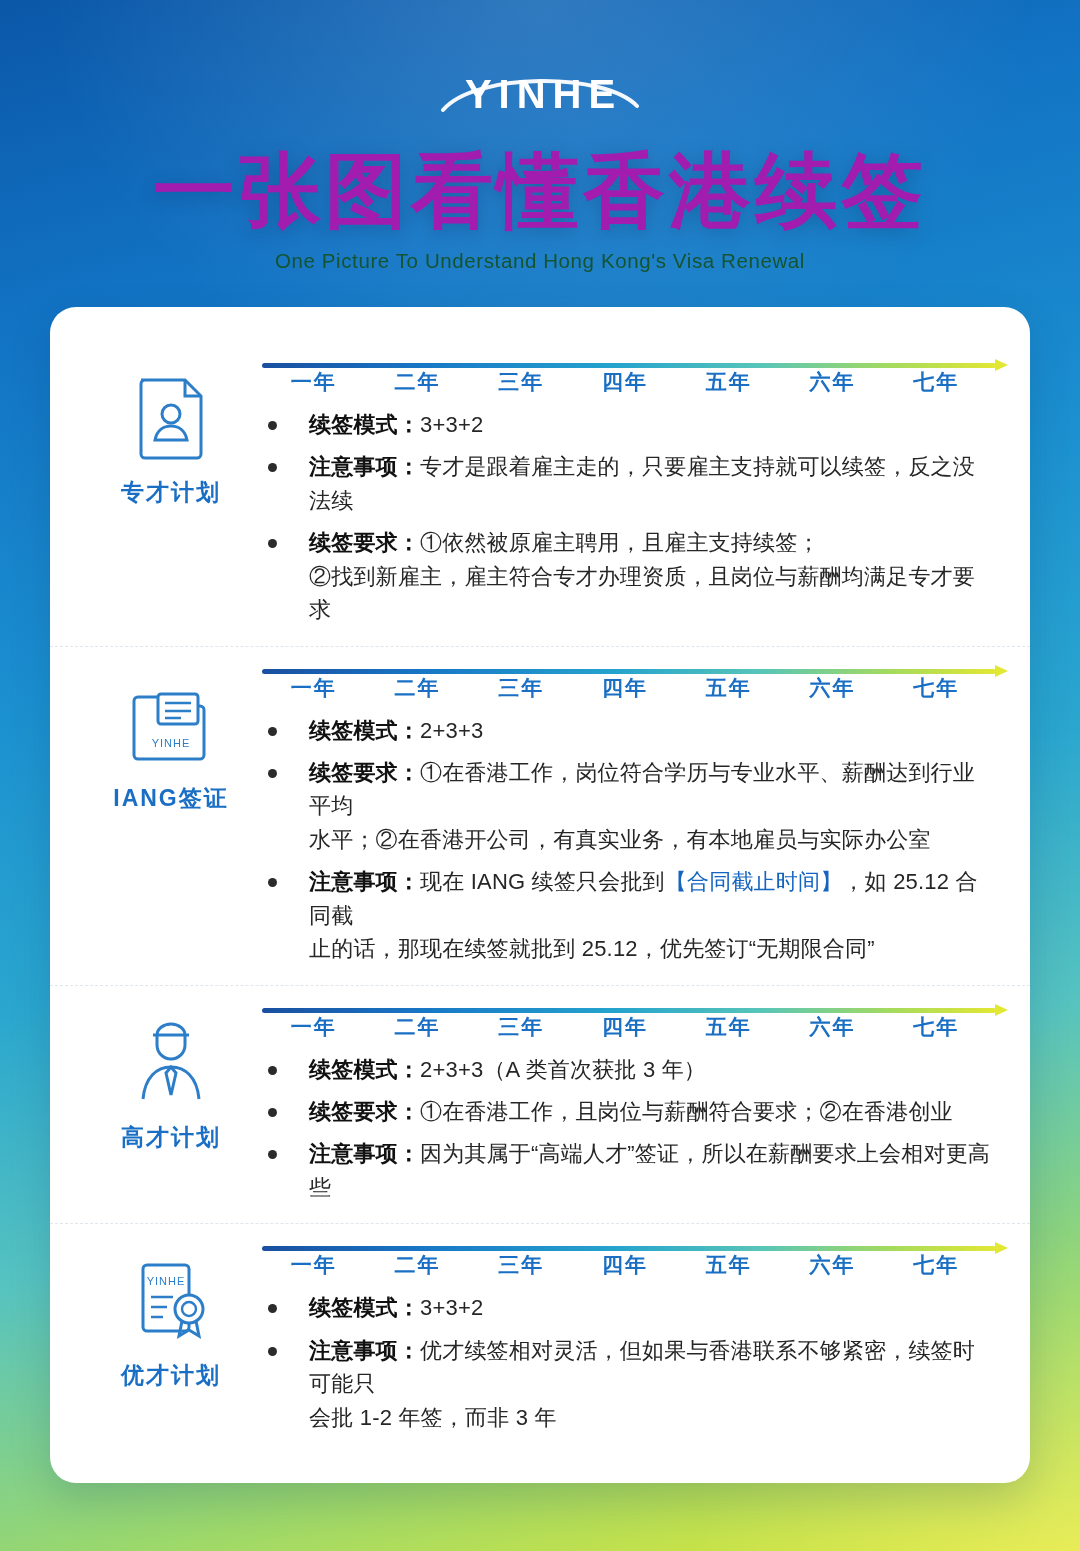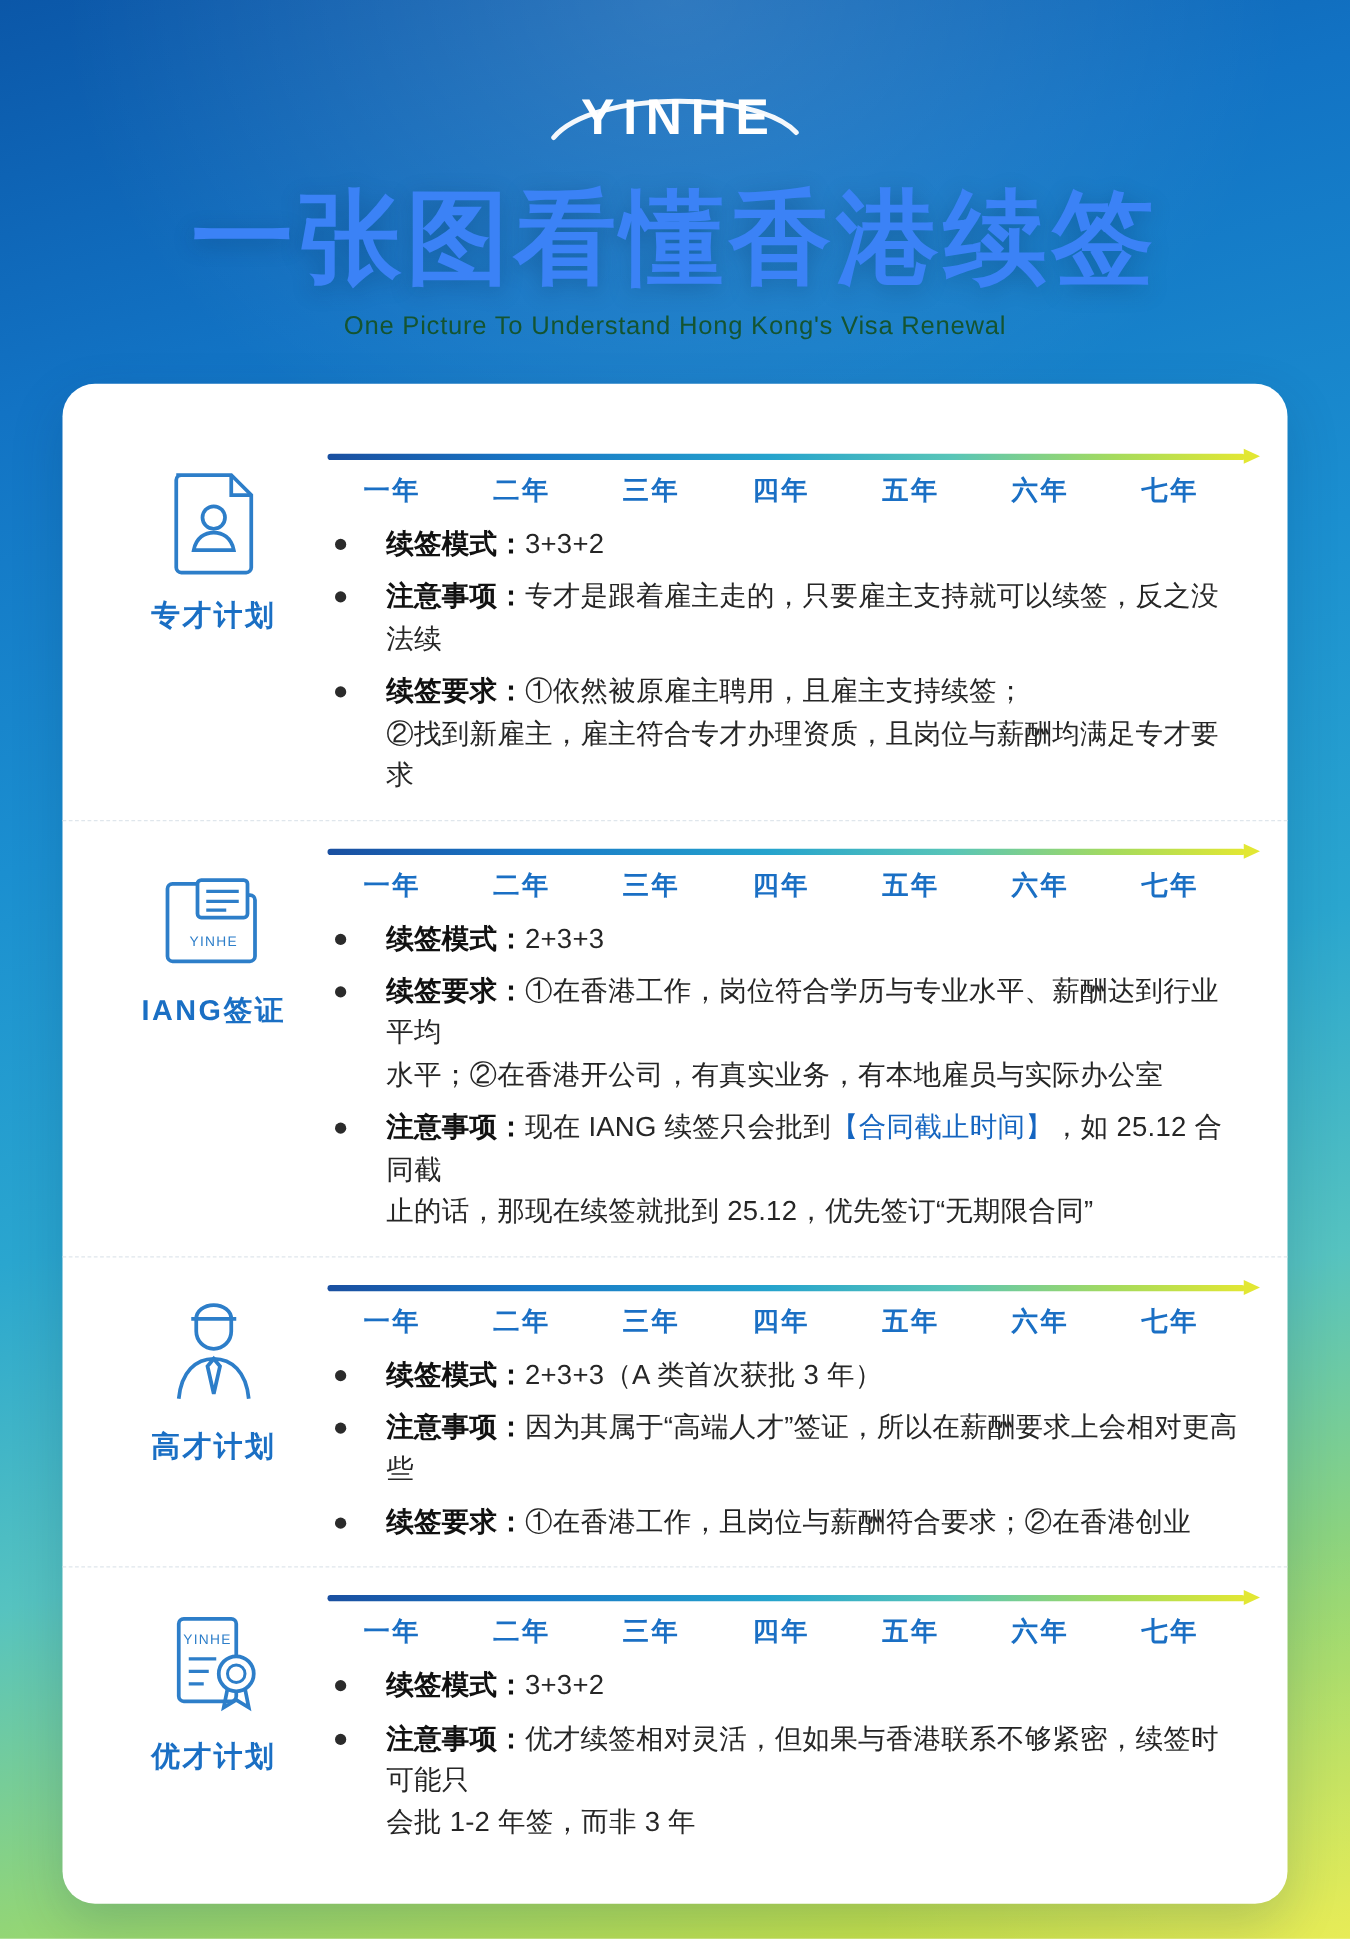--- a/index.html
+++ b/index.html
@@ -42,21 +42,21 @@
     font-weight: 700;
     color: #ffffff;
     line-height: 56px;
     padding-left: 7px;
   }
   .main-title {
     margin-top: 26px;
     font-size: 82px;
     font-weight: 700;
     letter-spacing: 4px;
-    color: #3b82f6;
+    color: #a21caf;
     text-shadow: 0 4px 18px rgba(3,40,80,0.28);
     line-height: 1.06;
   }
   .sub-title {
     margin-top: 14px;
     font-size: 20.5px;
     letter-spacing: 0.6px;
     color: #14532d;
     font-weight: 400;
     opacity: 0.97;
@@ -112,21 +112,20 @@
     position: absolute;
     right: -12px;
     top: -4px;
     width: 0; height: 0;
     border-left: 13px solid #e2e733;
     border-top: 6.5px solid transparent;
     border-bottom: 6.5px solid transparent;
   }
   .tl-years {
     display: flex;
-    margin-top: 10px;
     padding-right: 8px;
     justify-content: flex-end;
   }
   .tl-years span {
     flex: 1 1 0;
     text-align: center;
     font-size: 21px;
     color: #1a6fc4;
     font-weight: 700;
     letter-spacing: 2px;
@@ -289,25 +288,25 @@
           <span>七年</span>
         </div>
       </div>
       <div class="blines">
         <div class="bline">
           <span class="dot"></span>
           <span class="btext"><span class="lab">续签模式：</span><span>2+3+3（A 类首次获批 3 年）</span></span>
         </div>
         <div class="bline">
           <span class="dot"></span>
+          <span class="btext"><span class="lab">续签要求：</span><span>①在香港工作，且岗位与薪酬符合要求；②在香港创业</span></span>
+        </div>
+        <div class="bline">
+          <span class="dot"></span>
           <span class="btext"><span class="lab">注意事项：</span><span>因为其属于“高端人才”签证，所以在薪酬要求上会相对更高些</span></span>
-        </div>
-        <div class="bline">
-          <span class="dot"></span>
-          <span class="btext"><span class="lab">续签要求：</span><span>①在香港工作，且岗位与薪酬符合要求；②在香港创业</span></span>
         </div>
       </div>
     </div>
   </div>
 
   <div class="row">
     <div class="iconcol">
       <div class="icon-box">
         <svg width="84" height="86" viewBox="0 0 84 86">
           <rect x="14" y="8" width="46" height="66" rx="4" fill="none" stroke="#2d7ec9" stroke-width="3"></rect>

